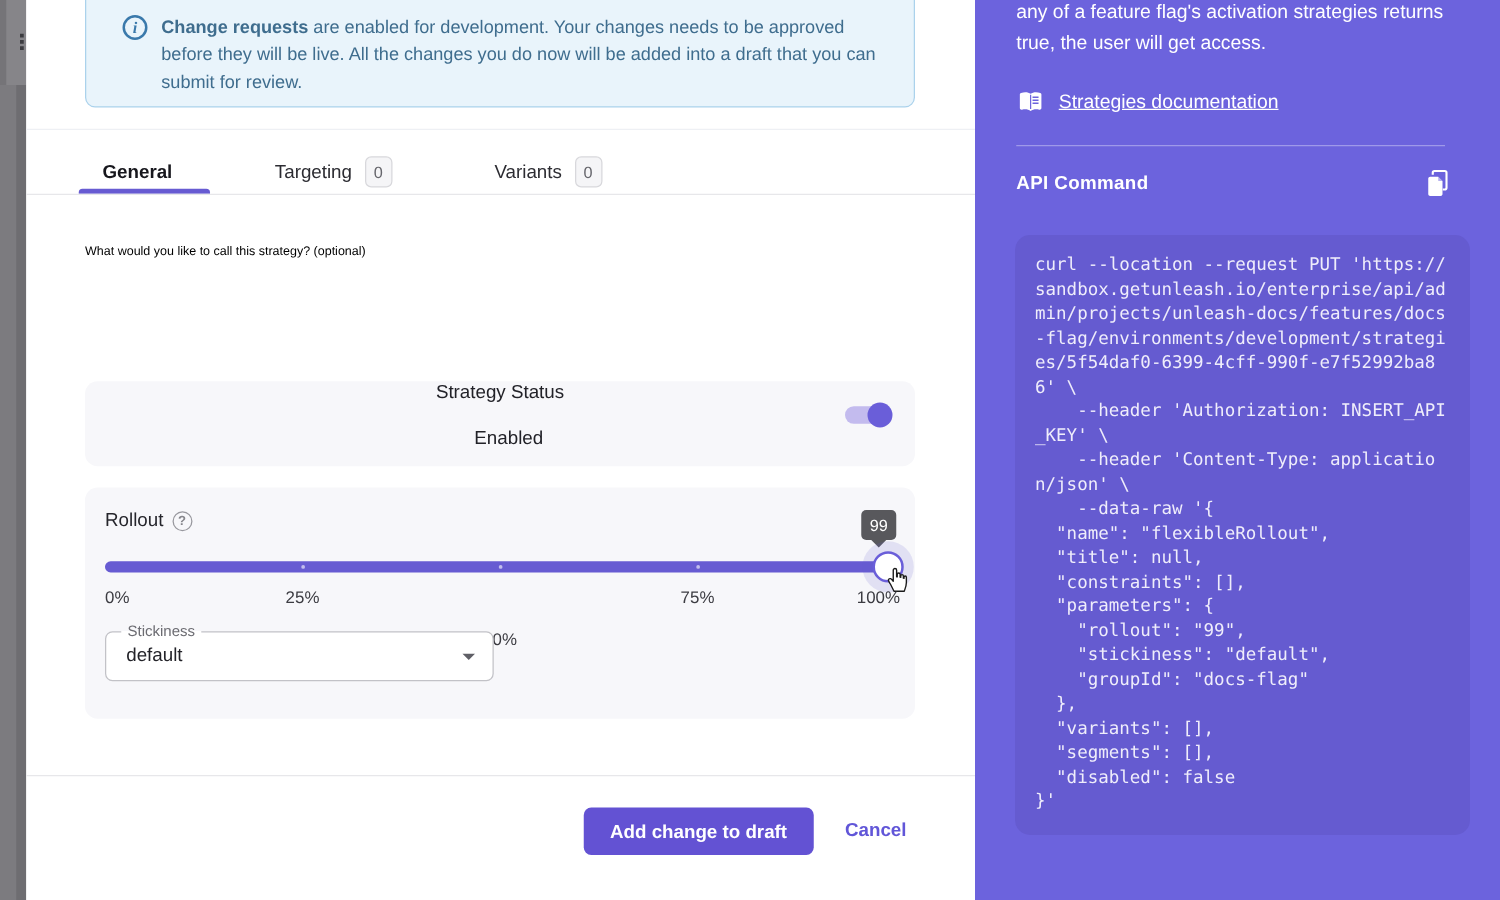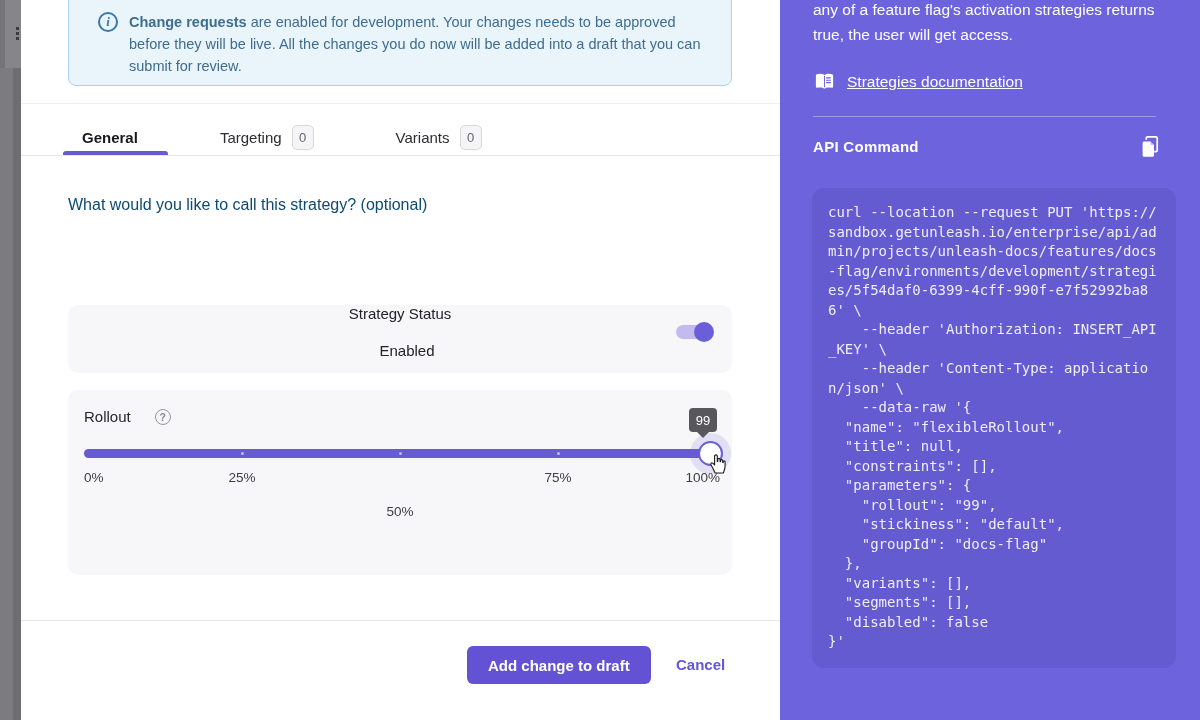--- a/index.html
+++ b/index.html
@@ -41,21 +41,21 @@
   .tab { height:36px; display:flex; align-items:center; gap:10px; padding:0 19px; font-size:15px; color:#2c2c32; cursor:pointer; }
   .tab.active { font-weight:700; color:#17171d; }
   .tab-badge {
     min-width:22px; height:25px; padding:0 5px; border-radius:5px;
     background:#f5f5f7; border:1px solid #d8d8dc; color:#66666c;
     font-size:13px; display:flex; align-items:center; justify-content:center;
   }
   .tab-underline { position:absolute; left:42px; top:151px; width:105px; height:4px; background:#675bd2; border-radius:3px 3px 0 0; }
   .tabs-divider { position:absolute; left:0; top:155px; width:759px; border-top:1px solid #e7e7ea; }
 
-  .question { position:absolute; left:47px; top:196px; font-size:16px; color:#0c4a6e; }
+  .question { position:absolute; left:47px; top:196px; font-size:10px; color:#000000; }
 
   .title-input {
     position:absolute; left:47px; top:232px; width:664px; height:40px;
     border:1px solid #c6c6ca; border-radius:6px; padding:0 14px;
     font:15px "Liberation Sans", sans-serif; color:#222; background:#fff; outline:none;
   }
   .title-input::placeholder { color:#9a9aa0; }
 
   .status-card {
     position:absolute; left:47px; top:305px; width:664px; height:68px;
@@ -64,21 +64,21 @@
   .status-label { font-size:15px; color:#222228; }
   .toggle { margin-left:auto; position:relative; width:38px; height:20px; cursor:pointer; }
   .toggle-track { position:absolute; left:0; top:3px; width:34px; height:14px; border-radius:7px; background:#c3bbee; }
   .toggle-knob { position:absolute; right:0; top:0; width:20px; height:20px; border-radius:50%; background:#6a5ed9; }
   .status-value { margin-left:14px; font-size:15px; color:#222228; }
 
   .rollout-card {
     position:absolute; left:47px; top:390px; width:664px; height:185px;
     background:#f7f7fa; border-radius:10px;
   }
-  .rollout-head { position:absolute; left:16px; top:18px; display:flex; align-items:center; gap:24px; font-size:15px; color:#26262c; }
+  .rollout-head { position:absolute; left:16px; top:18px; display:flex; align-items:center; gap:7px; font-size:15px; color:#26262c; }
   .help-icon {
     width:16px; height:16px; border-radius:50%; border:1.5px solid #97979d; color:#85858b;
     font-size:10.5px; font-weight:bold; display:flex; align-items:center; justify-content:center;
   }
   .slider-tooltip {
     position:absolute; left:621px; top:18px; width:28px; height:24px; border-radius:4px;
     background:#58585c; color:#fff; font-size:13px; display:flex; align-items:center; justify-content:center;
   }
   .slider-tooltip::after {
     content:""; position:absolute; left:50%; bottom:-6px; transform:translateX(-50%);
@@ -214,20 +214,25 @@
     </svg>
 
     <div class="slider-labels">
       <span class="sl-0">0%</span>
       <span class="sl-25">25%</span>
       <span class="sl-50">50%</span>
       <span class="sl-75">75%</span>
       <span class="sl-100">100%</span>
     </div>
 
+    <div class="field field-stickiness">
+      <span class="field-label">Stickiness</span>
+      <span class="field-value">default</span>
+      <span class="chevron-down"></span>
+    </div>
 
   </div>
 
   <div class="footer-divider"></div>
   <button class="submit-btn">Add change to draft</button>
   <button class="cancel-btn">Cancel</button>
 </div>
 
 <div class="sidebar">
   <div class="sidebar-intro">any of a feature flag's activation strategies returns true, the user will get access.</div>

